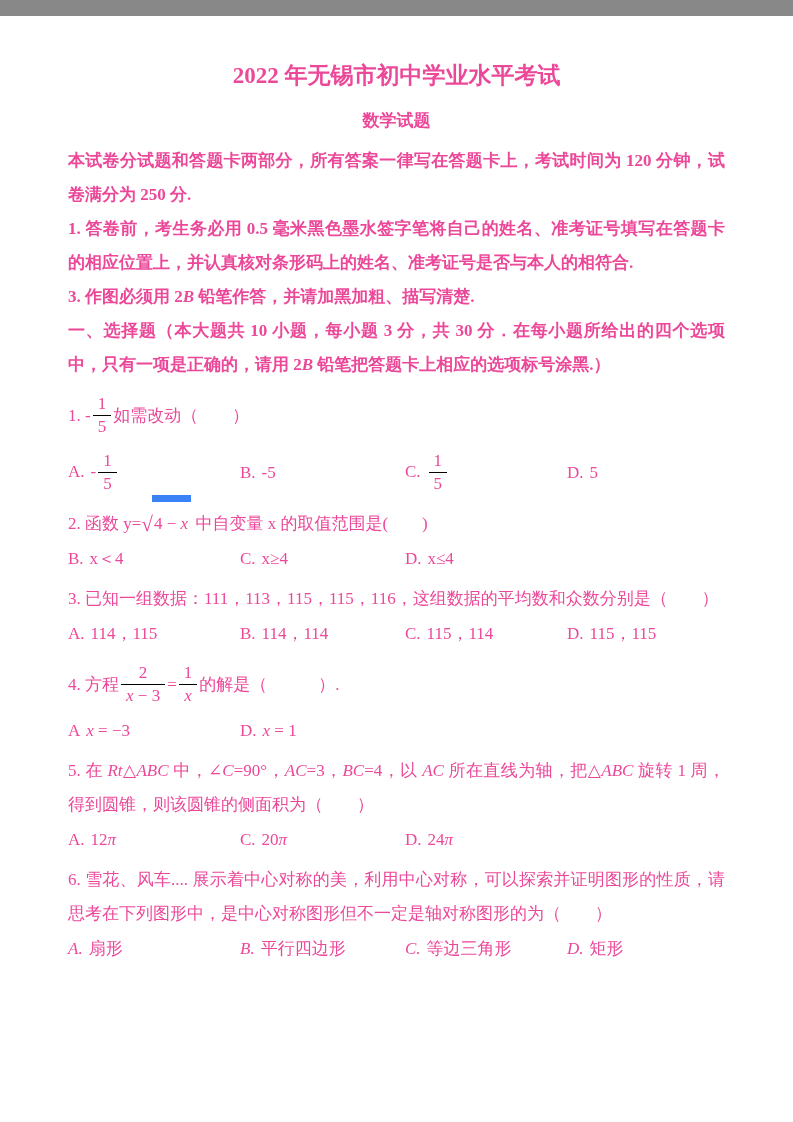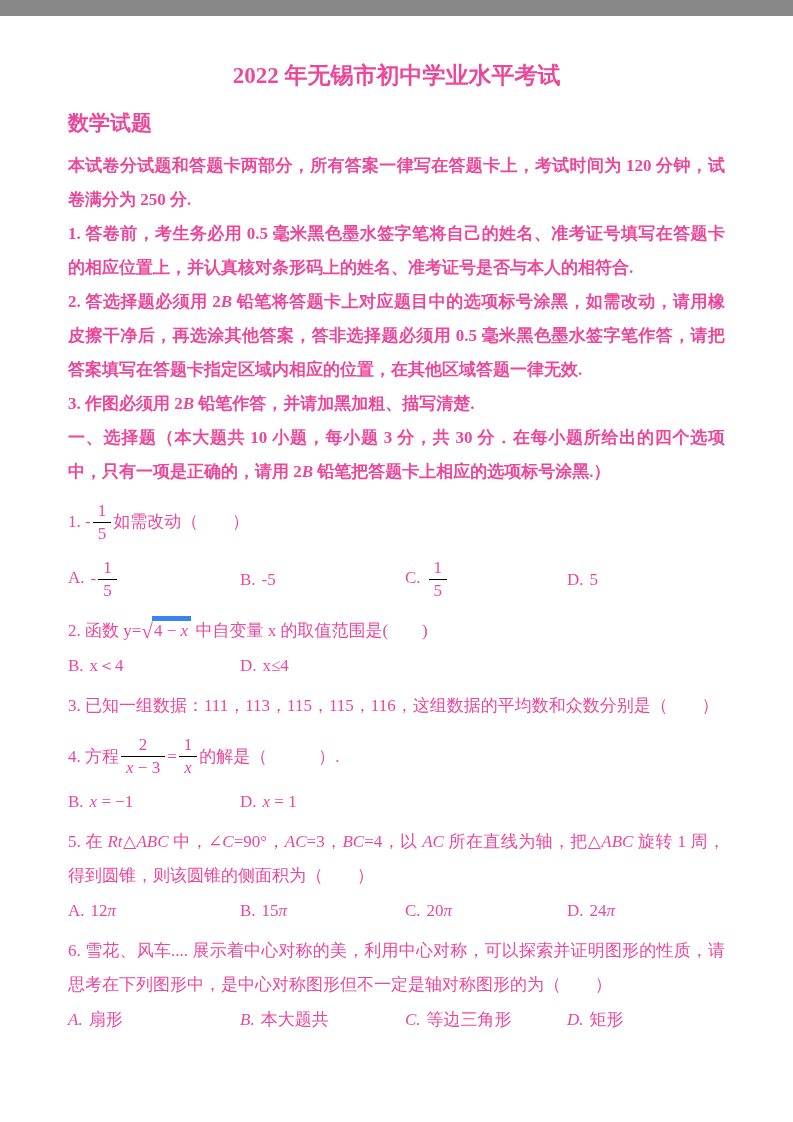--- a/index.html
+++ b/index.html
@@ -4,21 +4,21 @@
 <style>
   html,body{margin:0;padding:0;background:#888;}
   .page{
     width:793px;height:1122px;box-sizing:border-box;
     margin:16px auto;background:#fff;color:#ec4899;
     padding:46px 68px 0 68px;
     font-family:"Liberation Serif","DejaVu Serif",serif;
     font-size:17px;overflow:hidden;
   }
   h1.title{font-size:23px;font-weight:700;text-align:center;margin:0;line-height:1.2;}
-  h2.subtitle{font-size:21px;font-weight:700;text-align:left;margin:21px 0 0 0;line-height:1.2;}
+  h2.subtitle{font-size:17px;font-weight:700;text-align:center;margin:21px 0 0 0;line-height:1.2;}
   p{margin:0;line-height:34px;}
   .just{text-align:justify;text-justify:inter-ideograph;}
   .b{font-weight:700;}
   .intro{margin-top:13px;}
   .it{font-style:italic;}
   .q{margin-top:6px;}
   
   .opts{display:grid;grid-template-columns:172px 165px 162px auto;line-height:34px;margin-top:1px;}
   .opts .cell{white-space:nowrap;}
   .opts .lab{margin-right:6px;}
@@ -26,37 +26,36 @@
   
   .frac{display:inline-block;vertical-align:middle;text-align:center;padding:0 2px;}
   .frac>span{display:block;line-height:1.3;padding:0 5px;}
   .frac .den{border-top:1px solid #000;}
   
   .mrow{display:flex;align-items:center;line-height:1.3;padding:5px 0;margin-top:6px;}
   .mrow .t{white-space:nowrap;}
   
   .sqrt{white-space:nowrap;display:inline-block;}
   .sqrt .sg{font-size:1.25em;line-height:1;vertical-align:-2px;margin-right:-1px;}
-  .sqrt .rad{border-top:5px solid #3b82f6;padding:0 3px 0 2px;}
+  .sqrt .rad{border-top:7px solid #3b82f6;padding:12px 3px 0 2px;}
   .mi{font-style:italic;}
 </style>
 </head>
 <body>
 
 <div class="page">
 
   <h1 class="title">2022 年无锡市初中学业水平考试</h1>
   <h2 class="subtitle">数学试题</h2>
 
   <p class="b just intro">本试卷分试题和答题卡两部分，所有答案一律写在答题卡上，考试时间为 120 分钟，试卷满分为 250 分.</p>
 
 
   <p class="b just">1. 答卷前，考生务必用 0.5 毫米黑色墨水签字笔将自己的姓名、准考证号填写在答题卡的相应位置上，并认真核对条形码上的姓名、准考证号是否与本人的相符合.</p>
 
-  <p class="b just"><span>2. 答选择题必须用 2</span><span class="it">B</span><span> 铅笔将答题卡上对应题目中的选项标号涂黑，如需改动，请用橡皮擦干净后，再选涂其他答案，答非选择题必须用 0.5 毫米黑色墨水签字笔作答，请把答案填写在答题卡指定区域内相应的位置，在其他区域答题一律无效.</span></p>
 
   <p class="b just"><span>3. 作图必须用 2</span><span class="it">B</span><span> 铅笔作答，并请加黑加粗、描写清楚.</span></p>
 
 
   <p class="b just"><span>一、选择题（本大题共 10 小题，每小题 3 分，共 30 分．在每小题所给出的四个选项中，只有一项是正确的，请用 2</span><span class="it">B</span><span> 铅笔把答题卡上相应的选项标号涂黑.）</span></p>
 
   <div class="mrow">
     <span class="t">1. -</span>
       <span class="frac">
         <span class="num">1</span>
@@ -67,52 +66,58 @@
   <div class="opts mathrow">
     <span class="cell"><span class="lab">A.</span><span>-</span><span class="frac"><span class="num">1</span><span class="den">5</span></span></span>
     <span class="cell"><span class="lab">B.</span><span>-5</span></span>
     <span class="cell"><span class="lab">C.</span><span class="frac"><span class="num">1</span><span class="den">5</span></span></span>
     <span class="cell"><span class="lab">D.</span><span>5</span></span>
   </div>
 
   <p class="q"><span>2. 函数 y=</span><span class="sqrt"><span class="sg">√</span><span class="rad"><span>4 − </span><span class="mi">x</span></span></span><span> 中自变量 x 的取值范围是(　　)</span></p>
   <div class="opts">
     <span class="cell"><span class="lab">B.</span><span>x＜4</span></span>
+    <span class="cell"><span class="lab">C.</span><span>x≥4</span></span>
     <span class="cell"><span class="lab">D.</span><span>x≤4</span></span>
   </div>
 
   <p class="q just">3. 已知一组数据：111，113，115，115，116，这组数据的平均数和众数分别是（　　）</p>
+  <div class="opts">
+    <span class="cell"><span class="lab">A.</span><span>114，115</span></span>
+    <span class="cell"><span class="lab">B.</span><span>114，114</span></span>
+    <span class="cell"><span class="lab">C.</span><span>115，114</span></span>
+    <span class="cell"><span class="lab">D.</span><span>115，115</span></span>
+  </div>
 
   <div class="mrow">
     <span class="t">4. 方程</span>
       <span class="frac">
         <span class="num">2</span>
         <span class="den"><span class="mi">x</span><span> − 3</span></span>
       </span>
       <span class="t">=</span>
       <span class="frac">
         <span class="num">1</span>
         <span class="den mi">x</span>
       </span>
       <span class="t">的解是（　　　）.</span>
   </div>
   <div class="opts">
-    <span class="cell"><span class="lab">B.</span><span class="mi">x</span><span> = −1</span></span>
+    <span class="cell"><span class="lab">A</span><span class="mi">x</span><span> = −3</span></span>
     <span class="cell"><span class="lab">D.</span><span class="mi">x</span><span> = 1</span></span>
   </div>
 
   <p class="q just"><span>5. 在 </span><span class="mi">Rt△ABC</span><span> 中，∠</span><span class="mi">C</span><span>=90°，</span><span class="mi">AC</span><span>=3，</span><span class="mi">BC</span><span>=4，以 </span><span class="mi">AC</span><span> 所在直线为轴，把△</span><span class="mi">ABC</span><span> 旋转 1 周，得到圆锥，则该圆锥的侧面积为（　　）</span></p>
   <div class="opts">
     <span class="cell"><span class="lab">A.</span><span>12</span><span class="mi">π</span></span>
-    <span class="cell"><span class="lab">B.</span><span>15</span><span class="mi">π</span></span>
     <span class="cell"><span class="lab">C.</span><span>20</span><span class="mi">π</span></span>
     <span class="cell"><span class="lab">D.</span><span>24</span><span class="mi">π</span></span>
   </div>
 
   <p class="q just">6. 雪花、风车.... 展示着中心对称的美，利用中心对称，可以探索并证明图形的性质，请思考在下列图形中，是中心对称图形但不一定是轴对称图形的为（　　）</p>
   <div class="opts">
     <span class="cell"><span class="lab mi">A.</span><span>扇形</span></span>
-    <span class="cell"><span class="lab mi">B.</span><span>本大题共</span></span>
+    <span class="cell"><span class="lab mi">B.</span><span>平行四边形</span></span>
     <span class="cell"><span class="lab mi">C.</span><span>等边三角形</span></span>
     <span class="cell"><span class="lab mi">D.</span><span>矩形</span></span>
   </div>
 
 </div>
 
 </body></html>

